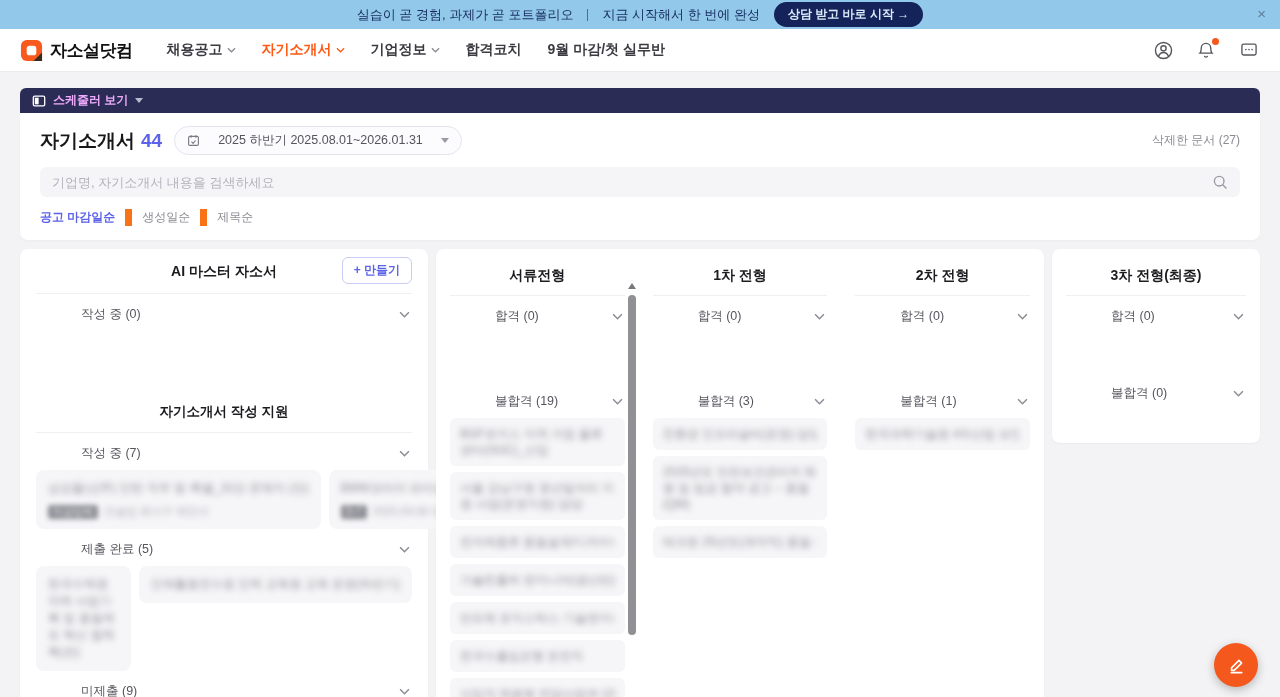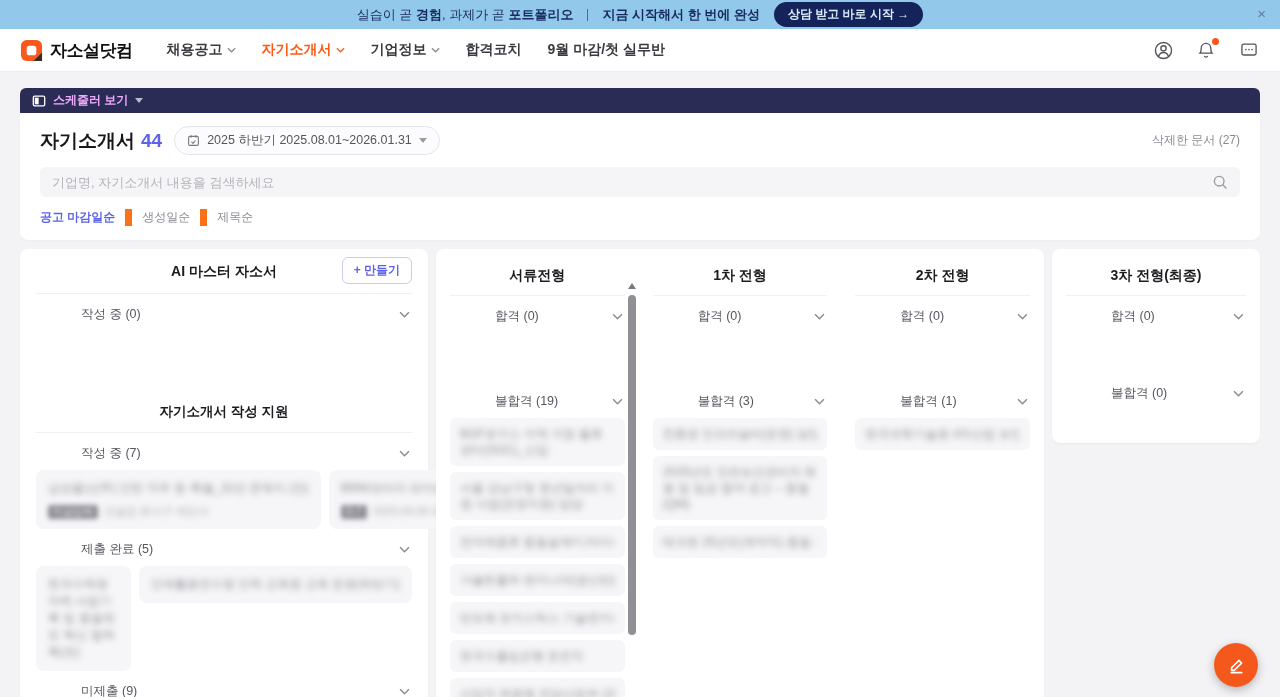--- a/index.html
+++ b/index.html
@@ -11,21 +11,21 @@
     position: relative;
     color: #222;
   }
 
   
   .banner {
     height: 29px; background: #92c9ea;
     display: flex; align-items: center; justify-content: center;
     gap: 14px; position: relative; font-size: 13px; color: #152a5e;
   }
-  .banner b { font-weight: 700; }
+  .banner b { font-weight: 400; }
   .banner .vbar { width: 1px; height: 12px; background: #4d6a9a; }
   .banner .cta {
     background: #15235b; color: #d9eaf8; border: none; cursor: pointer;
     font-size: 12px; font-weight: 700; padding: 4px 14px; border-radius: 13px;
     font-family: inherit;
   }
   .banner .close {
     position: absolute; right: 14px; top: 4px; font-size: 15px;
     color: #5f7d9c; cursor: pointer; line-height: 20px;
   }
@@ -59,21 +59,21 @@
   }
   .caret { width: 0; height: 0; border-left: 4px solid transparent; border-right: 4px solid transparent; border-top: 5px solid #b9bace; }
   .panel {
     margin: 0 20px; background: #fff; border-radius: 0 0 8px 8px;
     padding: 13px 20px 14px; box-shadow: 0 1px 2px rgba(0,0,0,.03);
   }
   .title-row { display: flex; align-items: center; gap: 12px; }
   .page-title { font-size: 19px; font-weight: 800; color: #17171a; }
   .page-count { font-size: 19px; font-weight: 800; color: #5c63e8; margin-left: -6px; }
   .date-chip {
-    display: flex; align-items: center; gap: 7px; border: 1px solid #e4e4f0;
+    display: flex; align-items: center; gap: 18px; border: 1px solid #e4e4f0;
     background: #fcfcfe; border-radius: 16px; padding: 5px 12px;
     font-size: 12.5px; color: #55555c; cursor: pointer;
   }
   .date-chip .caret { border-top-color: #9a9aa4; }
   .deleted-link { margin-left: auto; font-size: 12px; color: #8b8b93; cursor: pointer; }
   .search-wrap {
     margin-top: 12px; background: #f5f5f7; border-radius: 6px; height: 30px;
     display: flex; align-items: center; padding: 0 12px;
   }
   .search-wrap input {

